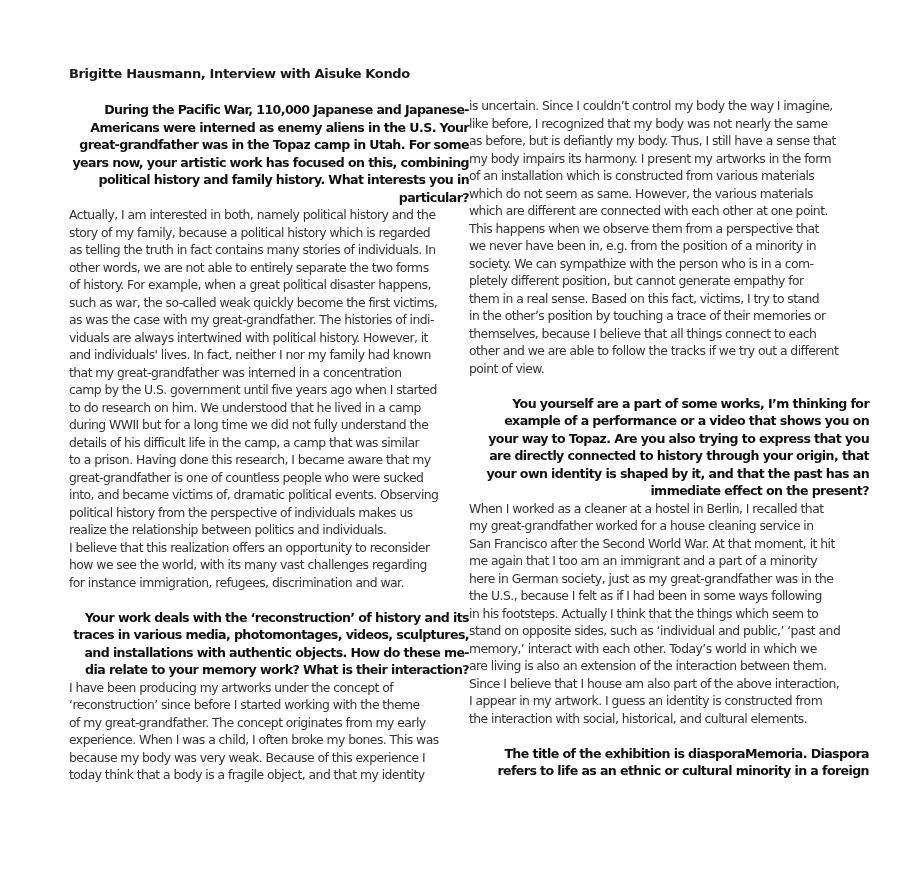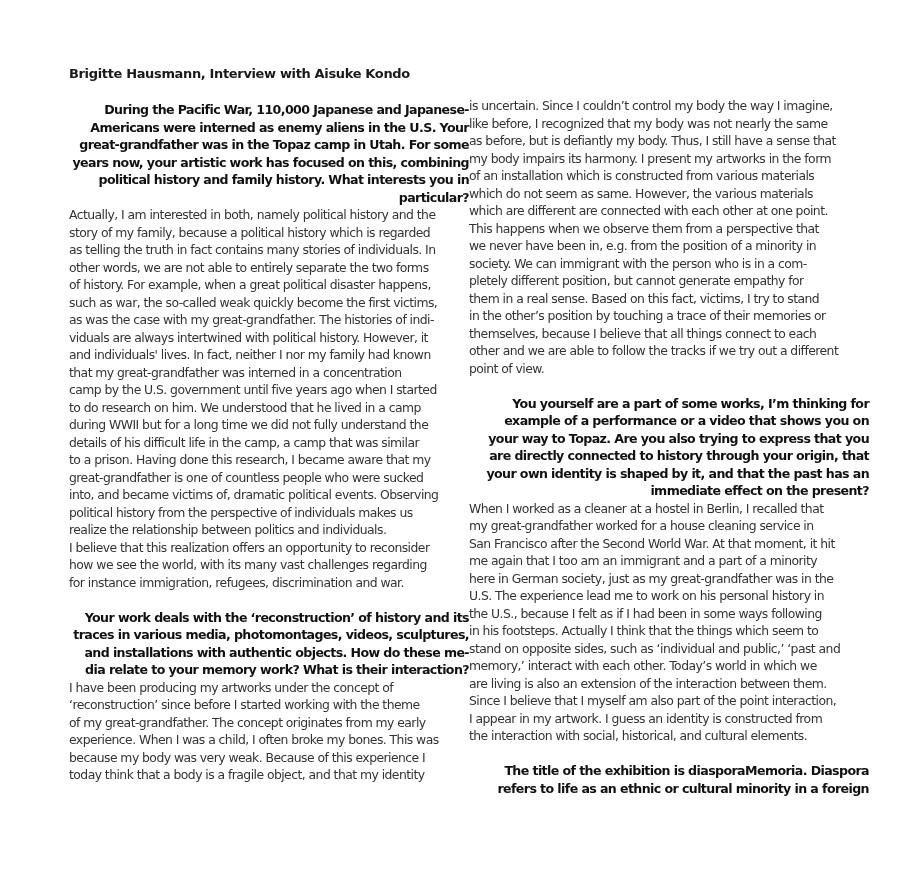--- a/index.html
+++ b/index.html
@@ -72,21 +72,21 @@
   <div class="a">
       <span class="line">is uncertain. Since I couldn’t control my body the way I imagine,</span>
       <span class="line">like before, I recognized that my body was not nearly the same</span>
       <span class="line">as before, but is defiantly my body. Thus, I still have a sense that</span>
       <span class="line">my body impairs its harmony. I present my artworks in the form</span>
       <span class="line">of an installation which is constructed from various materials</span>
       <span class="line">which do not seem as same. However, the various materials</span>
       <span class="line">which are different are connected with each other at one point.</span>
       <span class="line">This happens when we observe them from a perspective that</span>
       <span class="line">we never have been in, e.g. from the position of a minority in</span>
-      <span class="line">society. We can immigrant with the person who is in a com-</span>
+      <span class="line">society. We can sympathize with the person who is in a com-</span>
       <span class="line">pletely different position, but cannot generate empathy for</span>
       <span class="line">them in a real sense. Based on this fact, victims, I try to stand</span>
       <span class="line">in the other’s position by touching a trace of their memories or</span>
       <span class="line">themselves, because I believe that all things connect to each</span>
       <span class="line">other and we are able to follow the tracks if we try out a different</span>
       <span class="line">point of view.</span>
     </div>
   <div class="gap"></div>
   <div class="q">
       <span class="line">You yourself are a part of some works, I’m thinking for</span>
@@ -95,27 +95,26 @@
       <span class="line">are directly connected to history through your origin, that</span>
       <span class="line">your own identity is shaped by it, and that the past has an</span>
       <span class="line">immediate effect on the present?</span>
     </div>
   <div class="a">
       <span class="line">When I worked as a cleaner at a hostel in Berlin, I recalled that</span>
       <span class="line">my great-grandfather worked for a house cleaning service in</span>
       <span class="line">San Francisco after the Second World War. At that moment, it hit</span>
       <span class="line">me again that I too am an immigrant and a part of a minority</span>
       <span class="line">here in German society, just as my great-grandfather was in the</span>
-      <span class="line">U.S. The experience lead me to work on his personal history in</span>
       <span class="line">the U.S., because I felt as if I had been in some ways following</span>
       <span class="line">in his footsteps. Actually I think that the things which seem to</span>
       <span class="line">stand on opposite sides, such as ‘individual and public,’ ‘past and</span>
       <span class="line">memory,’ interact with each other. Today’s world in which we</span>
       <span class="line">are living is also an extension of the interaction between them.</span>
-      <span class="line">Since I believe that I myself am also part of the point interaction,</span>
+      <span class="line">Since I believe that I house am also part of the above interaction,</span>
       <span class="line">I appear in my artwork. I guess an identity is constructed from</span>
       <span class="line">the interaction with social, historical, and cultural elements.</span>
     </div>
   <div class="gap"></div>
   <div class="q">
       <span class="line">The title of the exhibition is diasporaMemoria. Diaspora</span>
       <span class="line">refers to life as an ethnic or cultural minority in a foreign</span>
     </div>
 </div>
 

